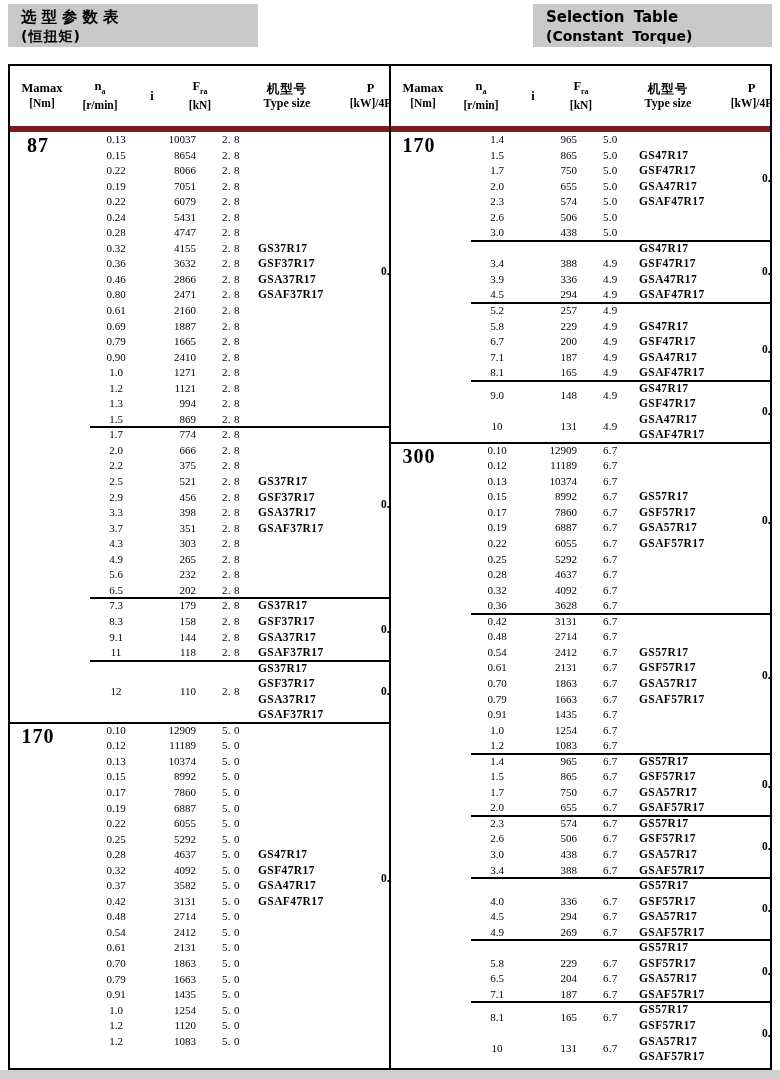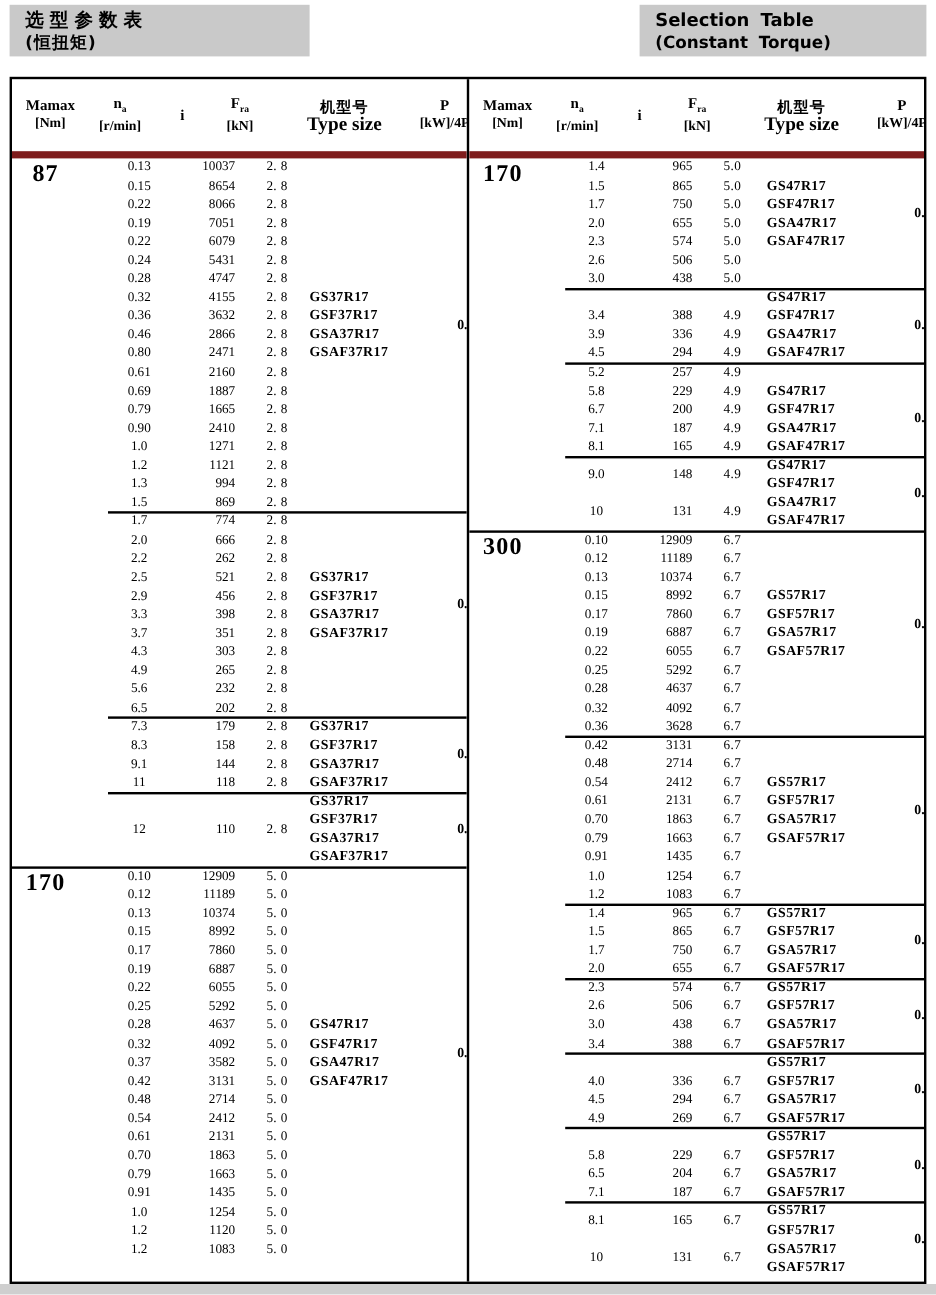--- a/index.html
+++ b/index.html
@@ -25,21 +25,21 @@
 
   
   .thead{height:66px;border-bottom:6px solid #7f1d1d;box-sizing:border-box;
          display:grid;grid-template-columns:64px 52px 52px 44px 130px 37px;}
   .th{display:flex;flex-direction:column;justify-content:center;align-items:center;
       font-weight:bold;font-size:12.5px;line-height:15px;text-align:center;}
   .th-top{white-space:nowrap;}
   .th-bot{font-size:11.5px;white-space:nowrap;}
   .th-sub{font-size:8px;}
   .th-type .th-top{font-family:"DejaVu Sans", sans-serif;font-size:12.5px;letter-spacing:1px;text-align:right;}
-  .th-type .th-bot{font-size:16px;}
+  .th-type .th-bot{font-size:12px;}
 
   
   .blocks{position:relative;}
   .block{position:relative;padding-left:24px;}
   .block + .block::before{content:"";position:absolute;left:0;right:0;top:-1px;height:2px;background:#000;}
   .mamax{position:absolute;left:0;top:2px;width:56px;text-align:center;
          font-size:20px;font-weight:bold;letter-spacing:1px;}
   .section{position:relative;padding-left:56px;}
   .section + .section::before{content:"";position:absolute;left:56px;right:0;top:-1px;height:2px;background:#000;}
 
@@ -233,21 +233,21 @@
                 <div class="cell c-type"></div>
               </div>
               <div class="row">
                 <div class="cell c-na">2.0</div>
                 <div class="cell c-i">666</div>
                 <div class="cell c-fra">2. 8</div>
                 <div class="cell c-type"></div>
               </div>
               <div class="row">
                 <div class="cell c-na">2.2</div>
-                <div class="cell c-i">262</div>
+                <div class="cell c-i">375</div>
                 <div class="cell c-fra">2. 8</div>
                 <div class="cell c-type"></div>
               </div>
               <div class="row">
                 <div class="cell c-na">2.5</div>
                 <div class="cell c-i">521</div>
                 <div class="cell c-fra">2. 8</div>
                 <div class="cell c-type">GS37R17</div>
               </div>
               <div class="row">

